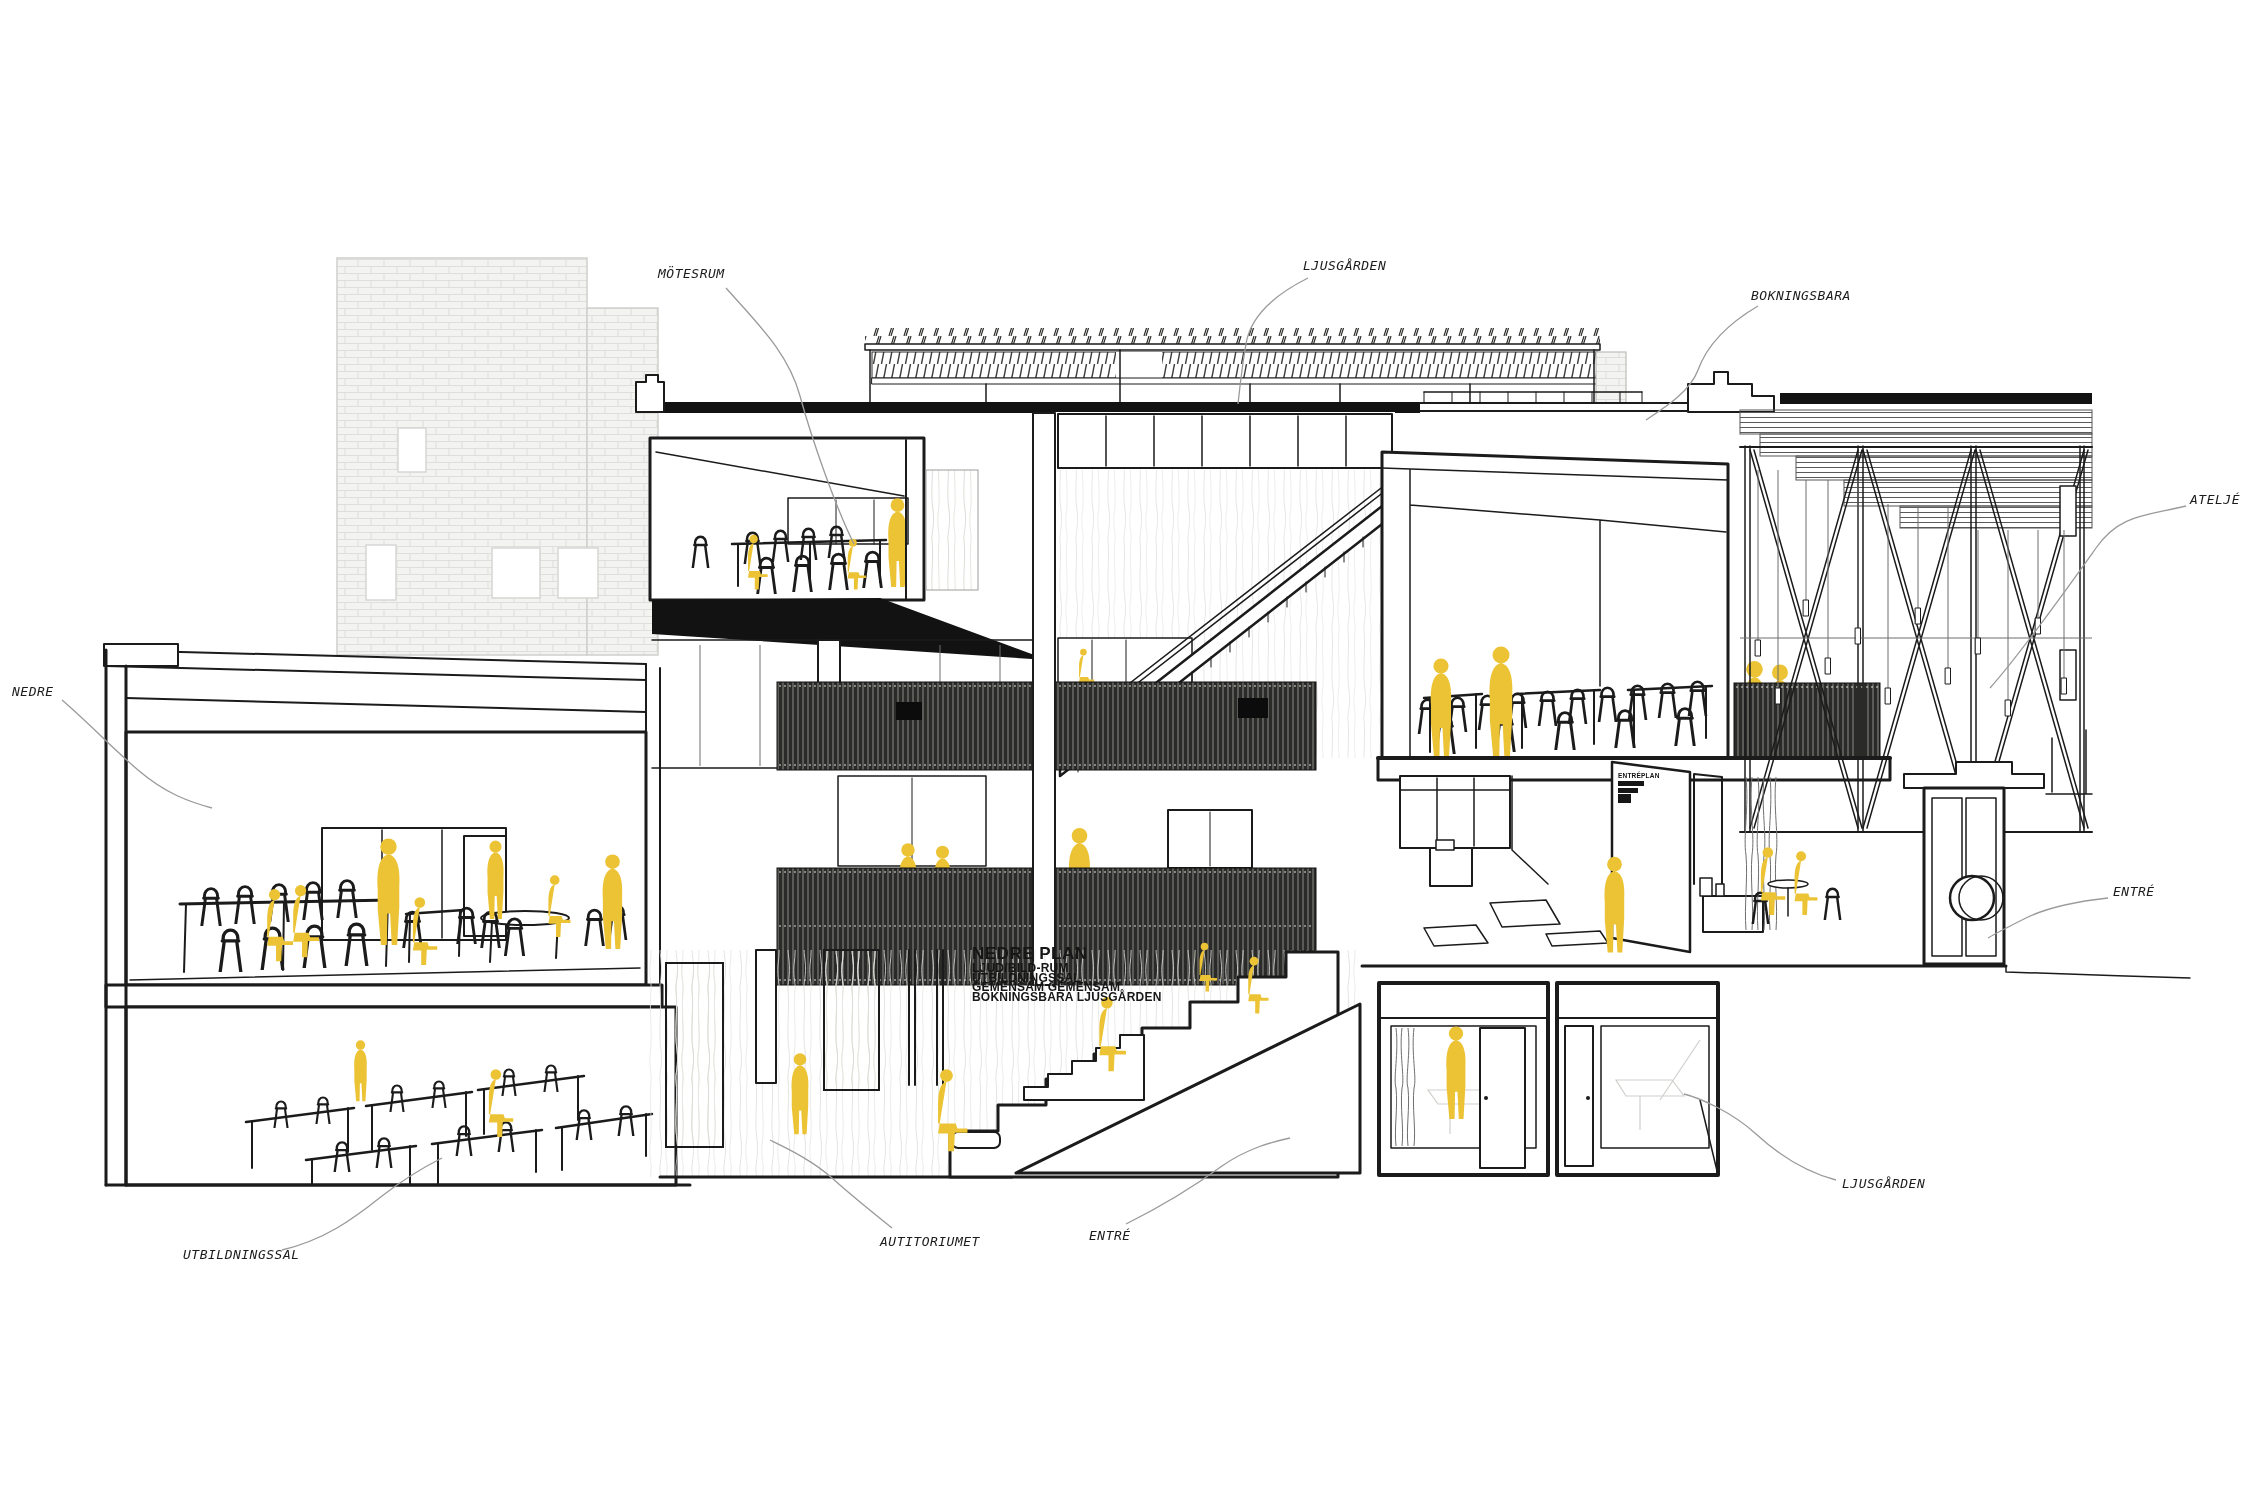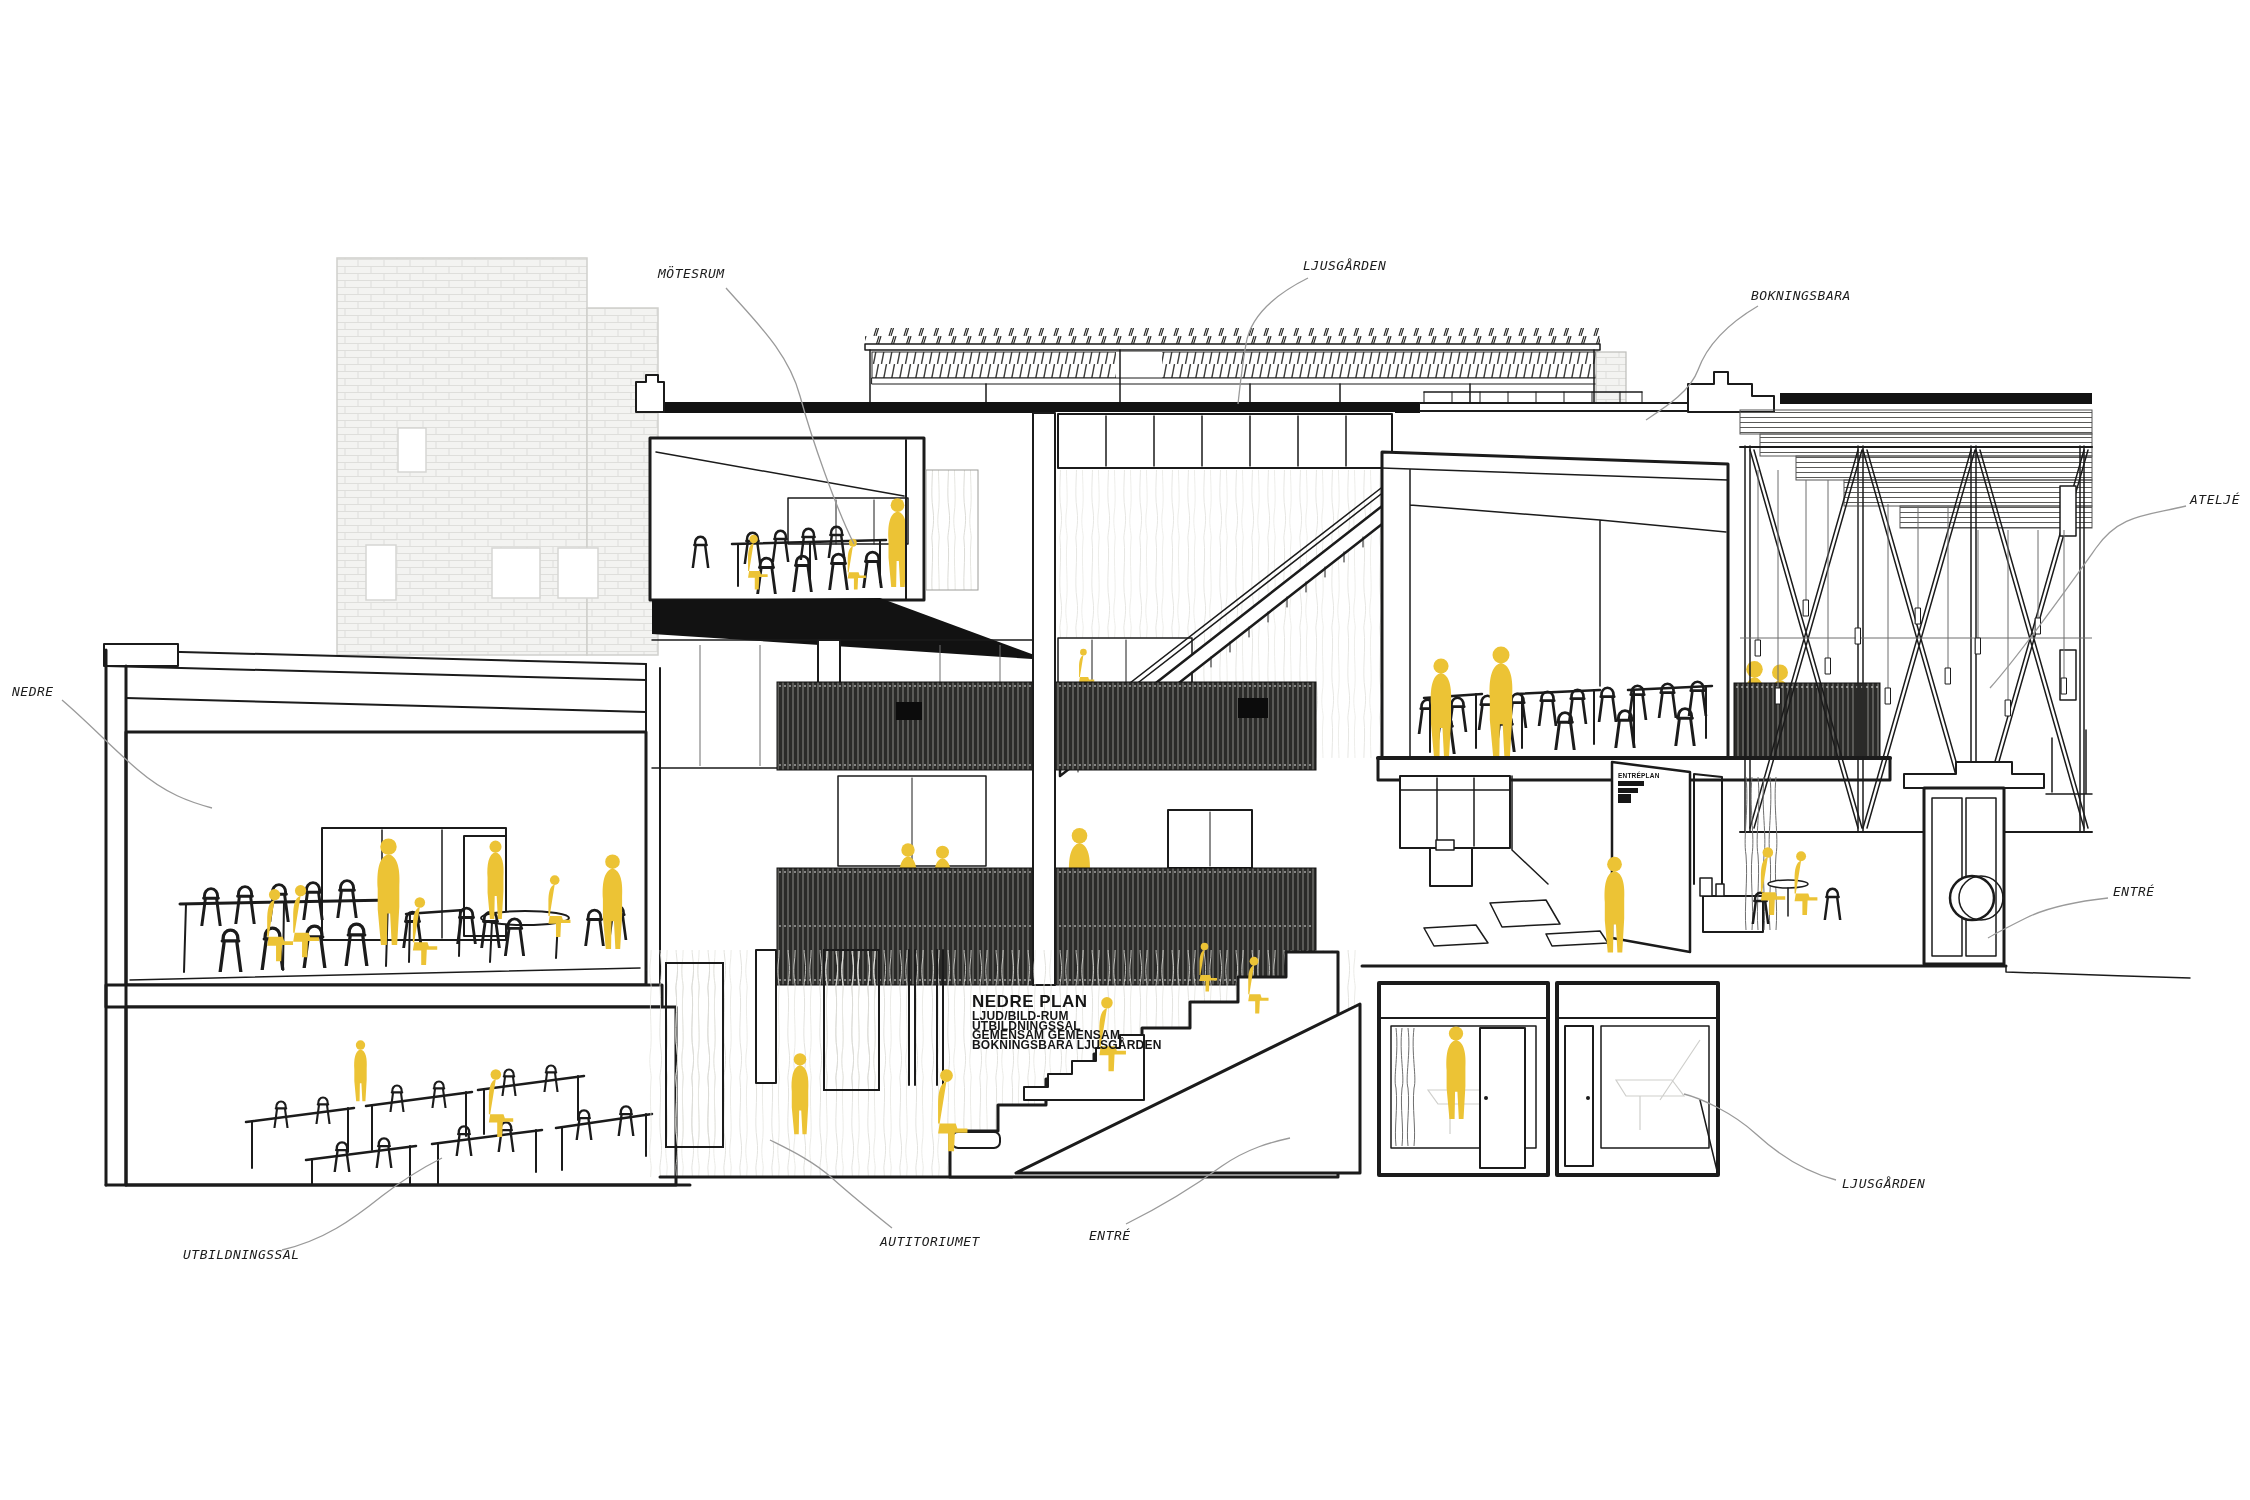--- a/index.html
+++ b/index.html
@@ -13,21 +13,21 @@
   .w{fill:#fff;} .k{fill:#121212;stroke:none;}
   .thin{stroke:#6f6f6f;stroke-width:1;fill:none;}
   .lt{stroke:#cfcfcc;stroke-width:1.2;fill:none;}
   .person{fill:var(--accent);stroke:none;}
   .leader{fill:none;stroke:var(--leader);stroke-width:1.3;}
   .dotwhite{stroke:#fff;stroke-width:1;stroke-dasharray:2 3;fill:none;opacity:.85;}
   
   .lbl{position:absolute;font-family:"DejaVu Sans Mono",monospace;font-style:italic;
        font-size:13px;letter-spacing:.5px;color:#1c1c1c;white-space:nowrap;}
   .planblock{position:absolute;color:#161616;}
-  .planblock .pt{font-weight:bold;font-size:17px;letter-spacing:.5px;margin-top:48px;}
+  .planblock .pt{font-weight:bold;font-size:17px;letter-spacing:.5px;}
   .planblock .pl{font-weight:bold;font-size:12px;line-height:9.5px;letter-spacing:.2px;}
   .entreblock{position:absolute;color:#111;}
   .entreblock .et{font-weight:bold;font-size:6.5px;letter-spacing:.2px;}
   .ebars{margin-top:2px;}
   .ebars div{background:#161616;margin-bottom:1.5px;}
 </style>
 </head>
 <body>
 
 <div class="stage">

